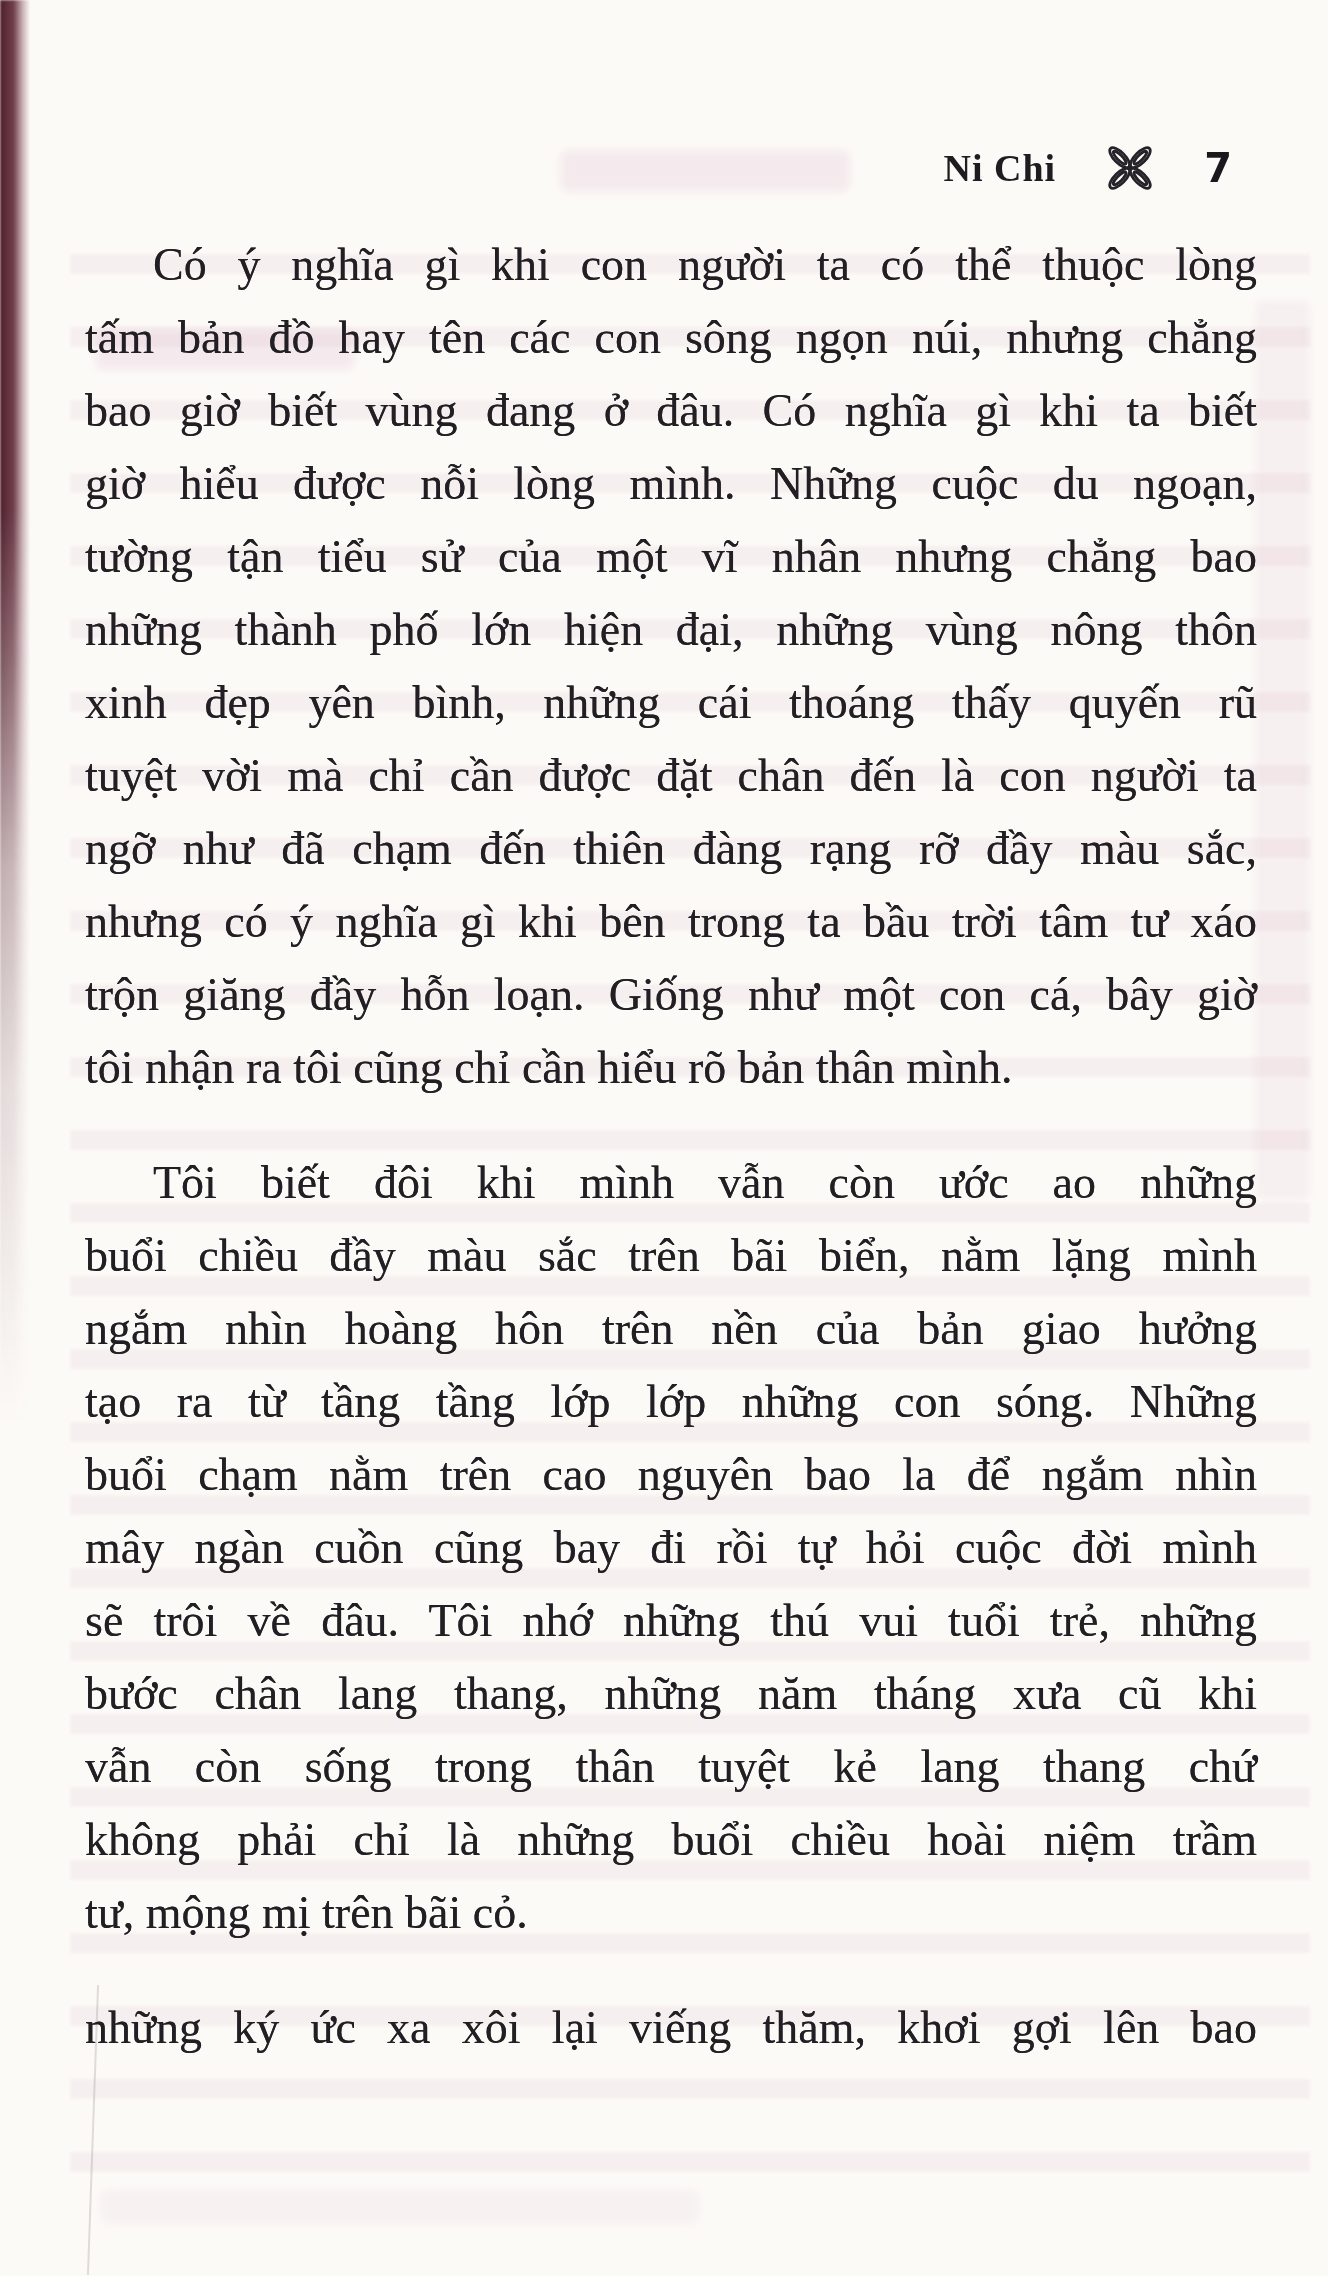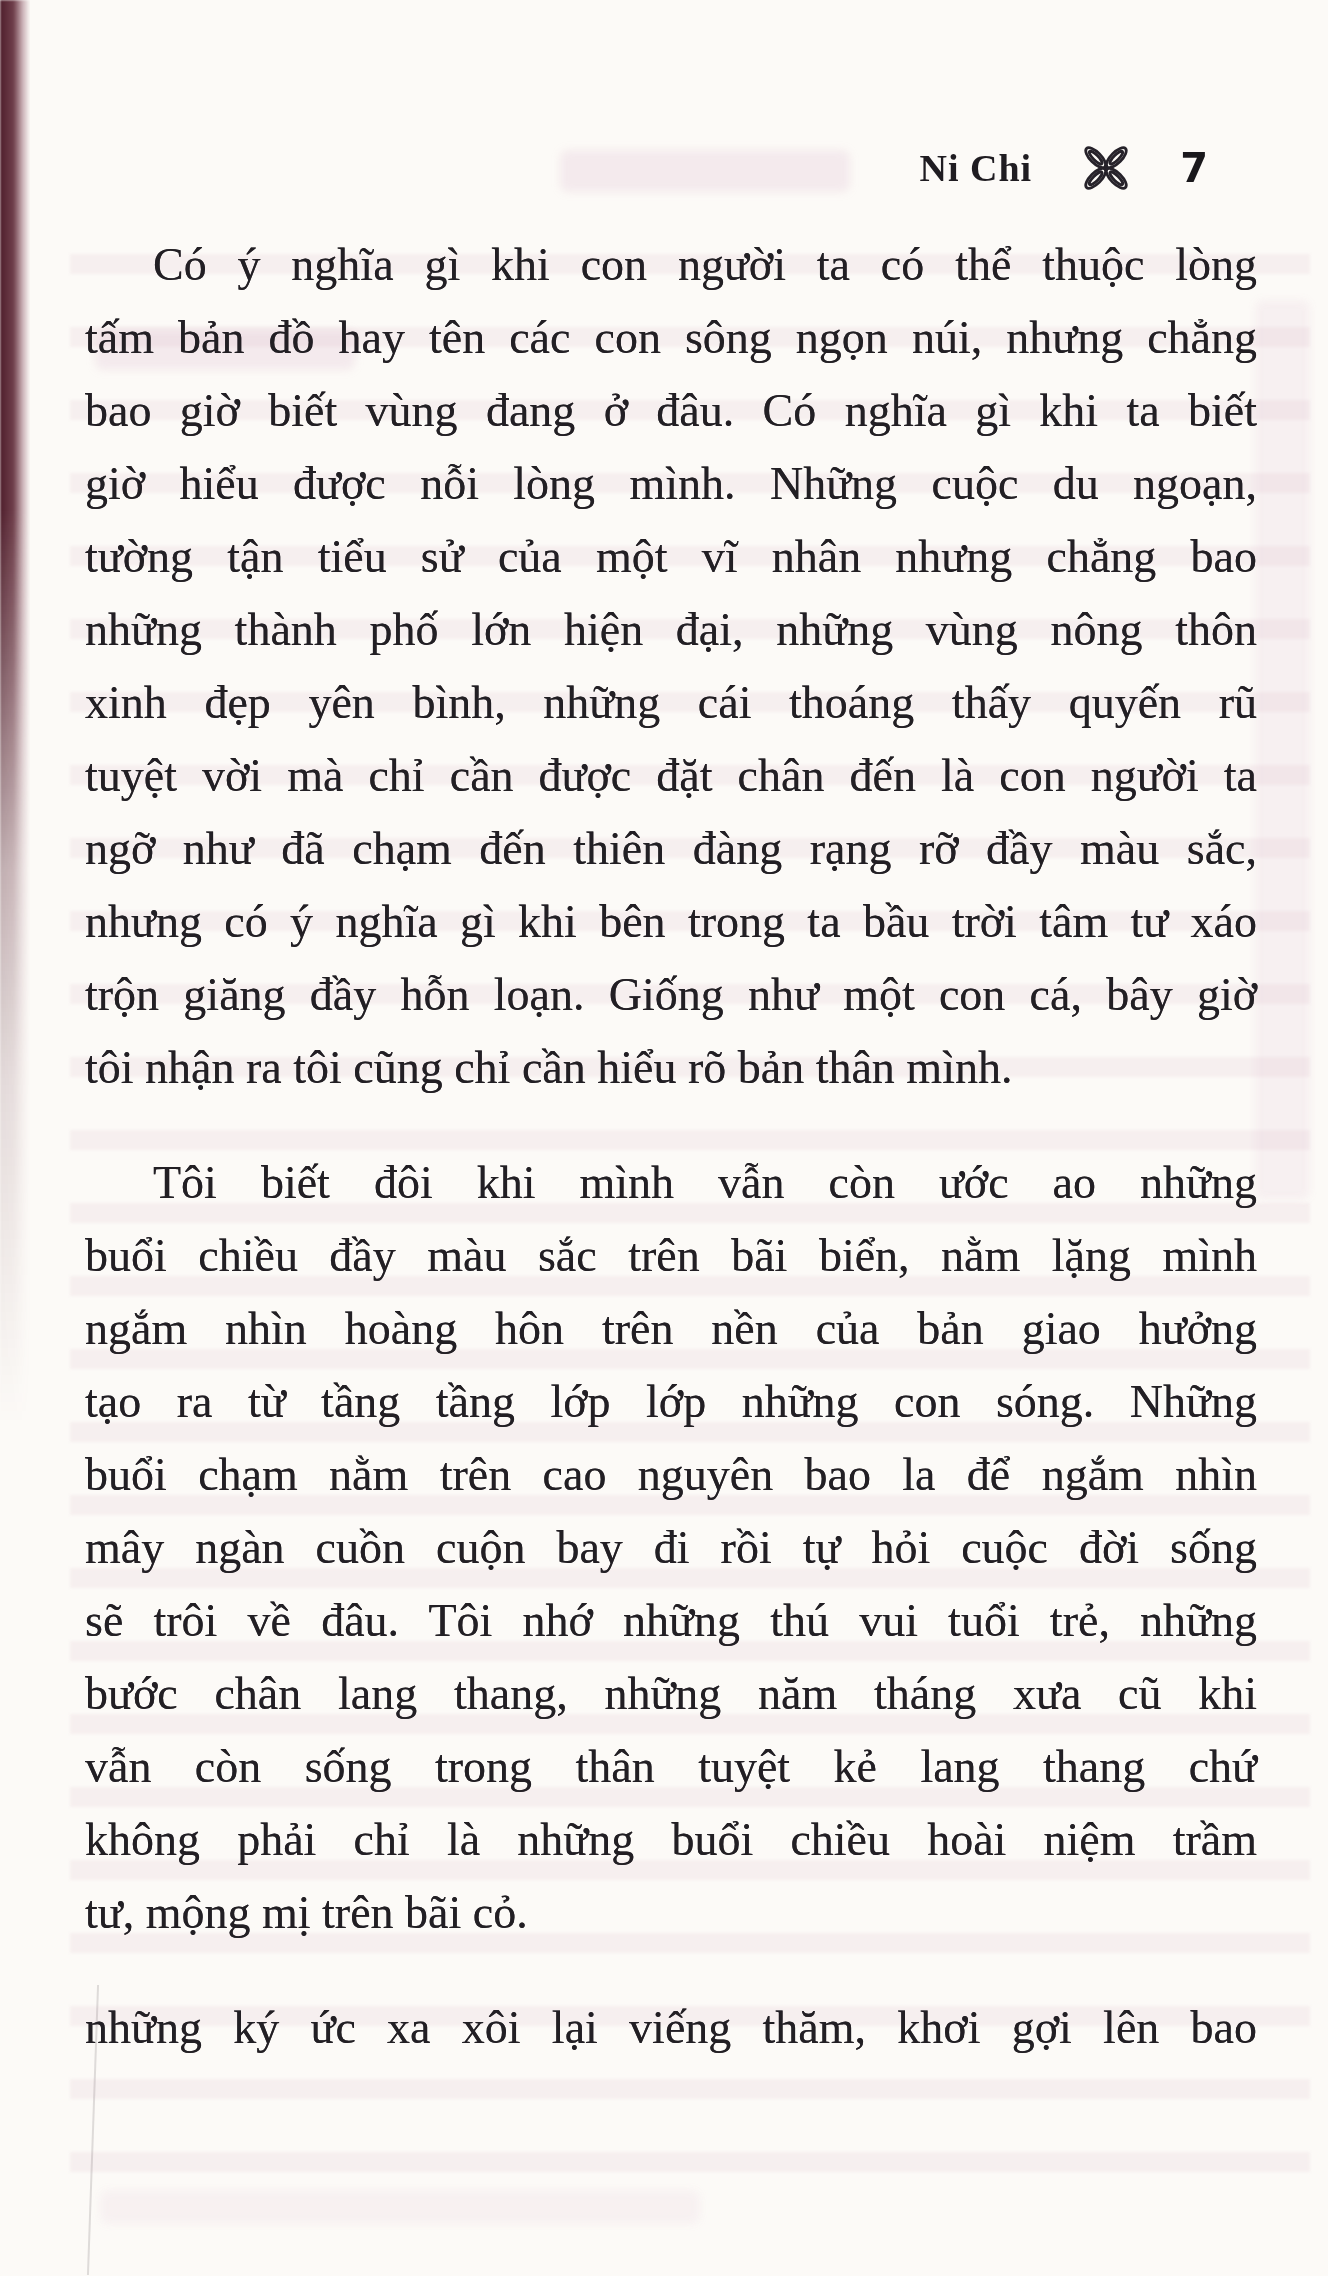--- a/index.html
+++ b/index.html
@@ -64,21 +64,21 @@
   }
 
   
   .header {
     position: absolute;
     left: 0; top: 142px;
     width: 100%;
     display: flex;
     justify-content: flex-end;
     align-items: center;
-    padding-right: 120px;
+    padding-right: 96px;
     box-sizing: border-box;
     gap: 48px;
   }
   .running-title {
     font-size: 38px;
     font-weight: 700;
     letter-spacing: 1px;
     color: #1f1c21;
   }
   .ornament { width: 52px; height: 52px; display: block; }
@@ -153,21 +153,21 @@
         <div class="line">nhưng có ý nghĩa gì khi bên trong ta bầu trời tâm tư xáo</div>
         <div class="line">trộn giăng đầy hỗn loạn. Giống như một con cá, bây giờ</div>
         <div class="line no-stretch">tôi nhận ra tôi cũng chỉ cần hiểu rõ bản thân mình.</div>
       </div>
       <div class="paragraph">
         <div class="line indent">Tôi biết đôi khi mình vẫn còn ước ao những</div>
         <div class="line">buổi chiều đầy màu sắc trên bãi biển, nằm lặng mình</div>
         <div class="line">ngắm nhìn hoàng hôn trên nền của bản giao hưởng</div>
         <div class="line">tạo ra từ tầng tầng lớp lớp những con sóng. Những</div>
         <div class="line">buổi chạm nằm trên cao nguyên bao la để ngắm nhìn</div>
-        <div class="line">mây ngàn cuồn cuộn bay đi rồi tự hỏi cuộc đời sống</div>
+        <div class="line">mây ngàn cuồn cũng bay đi rồi tự hỏi cuộc đời mình</div>
         <div class="line">sẽ trôi về đâu. Tôi nhớ những thú vui tuổi trẻ, những</div>
         <div class="line">bước chân lang thang, những năm tháng xưa cũ khi</div>
         <div class="line">vẫn còn sống trong thân tuyệt kẻ lang thang chứ</div>
         <div class="line">không phải chỉ là những buổi chiều hoài niệm trầm</div>
         <div class="line no-stretch">tư, mộng mị trên bãi cỏ.</div>
       </div>
       <div class="paragraph">
         <div class="line">những ký ức xa xôi lại viếng thăm, khơi gợi lên bao</div>
       </div>
     </div>

